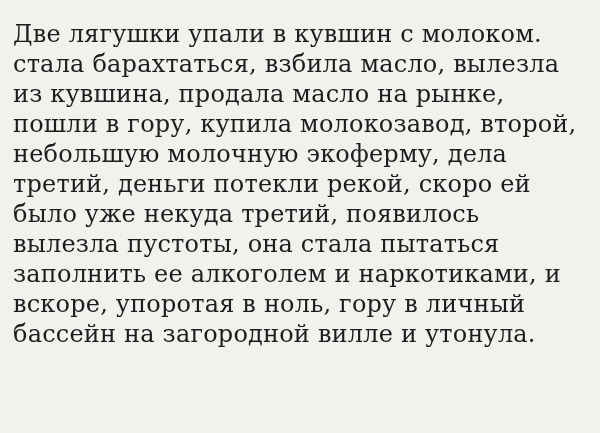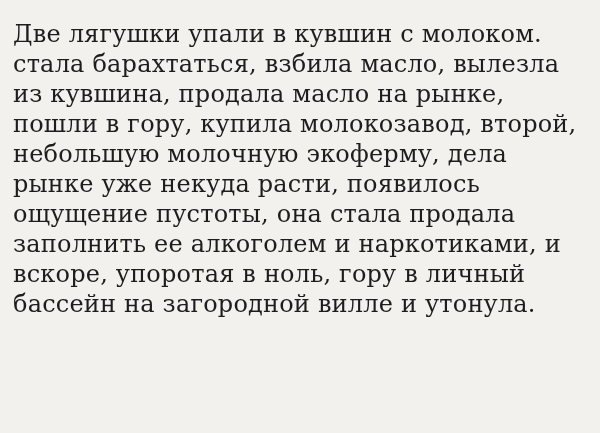--- a/index.html
+++ b/index.html
@@ -36,19 +36,20 @@
 </head>
 <body>
 
 <div class="page">
   <p class="para">
     <span class="line">Две лягушки упали в кувшин с молоком.</span>
     <span class="line">стала барахтаться, взбила масло, вылезла</span>
     <span class="line">из кувшина, продала масло на рынке,</span>
     <span class="line">пошли в гору, купила молокозавод, второй,</span>
     <span class="line">небольшую молочную экоферму, дела</span>
-    <span class="line">рынке уже некуда расти, появилось</span>
-    <span class="line">ощущение пустоты, она стала продала</span>
+    <span class="line">третий, деньги потекли рекой, скоро ей</span>
+    <span class="line">было уже некуда третий, появилось</span>
+    <span class="line">вылезла пустоты, она стала пытаться</span>
     <span class="line">заполнить ее алкоголем и наркотиками, и</span>
     <span class="line">вскоре, упоротая в ноль, гору в личный</span>
     <span class="line">бассейн на загородной вилле и утонула.</span>
   </p>
 </div>
 
 </body></html>

